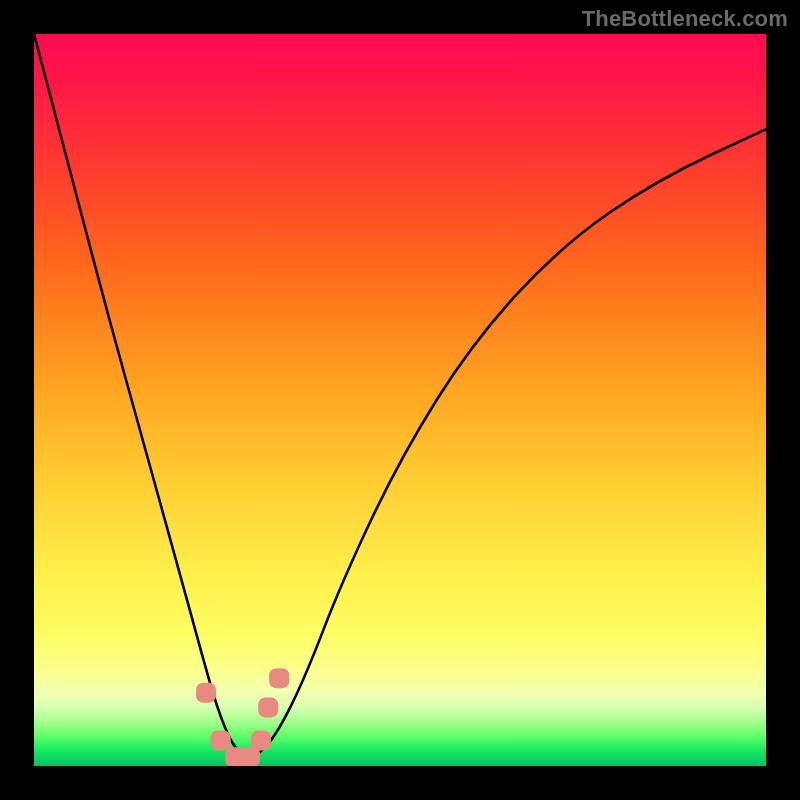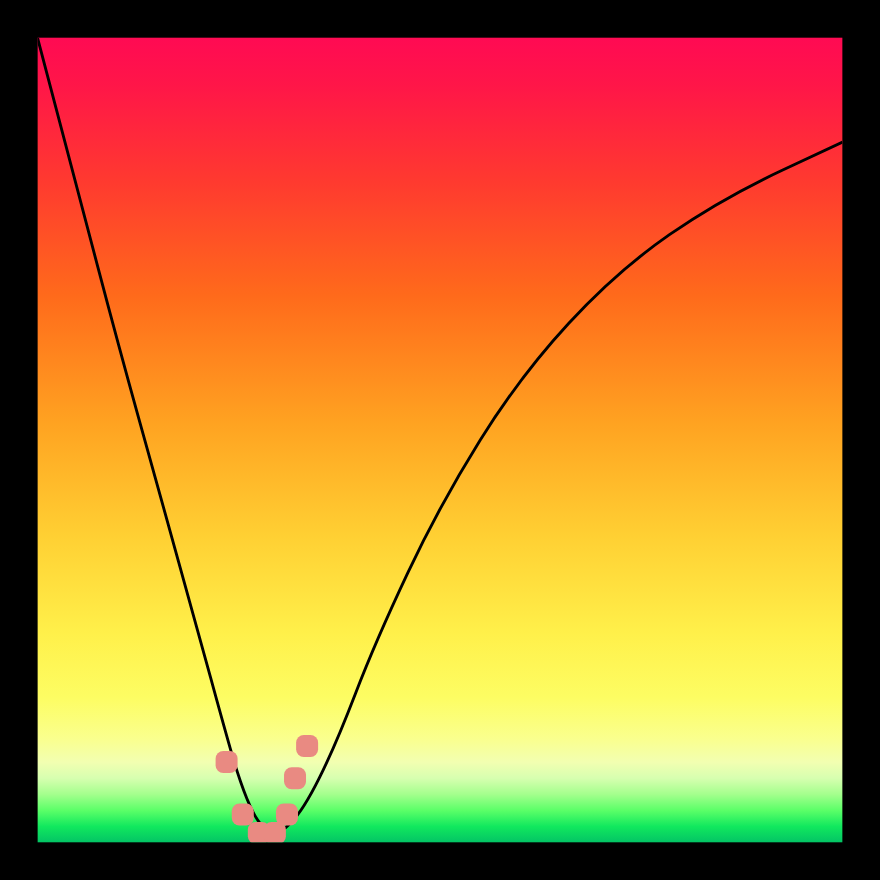--- a/index.html
+++ b/index.html
@@ -52,20 +52,21 @@
     font-size: 22px;
     font-weight: 600;
     color: #6a6a6a;
     letter-spacing: 0.2px;
   }
 </style>
 </head>
 <body>
 
 <div class="frame">
+  <div class="watermark">TheBottleneck.com</div>
 
   <div class="plot-area">
     <div class="gradient-bg"></div>
 
     <svg class="curve-svg" viewBox="0 0 732 732" preserveAspectRatio="none">
       <path id="curve-path" fill="none" stroke="#000000" stroke-width="2.6" d="M 0.0 0.0 Q 36.6 139.1 54.9 208.6 Q 73.2 278.2 91.5 344.0 Q 109.8 409.9 128.1 475.8 Q 146.4 541.7 157.4 581.9 Q 168.4 622.2 175.7 647.8 Q 183.0 673.4 190.3 691.7 Q 197.6 710.0 205.0 717.4 Q 212.3 724.7 215.9 724.7 Q 219.6 724.7 230.6 713.7 Q 241.6 702.7 256.2 673.4 Q 270.8 644.2 289.1 596.6 Q 307.4 549.0 336.7 486.8 Q 366.0 424.6 402.6 366.0 Q 439.2 307.4 483.1 259.9 Q 527.0 212.3 574.6 179.3 Q 622.2 146.4 677.1 120.8 T 732.0 95.2"></path>
       <g id="marker-group">
           <rect x="162.0" y="648.8" width="20" height="20" rx="7" ry="7" fill="#e98a82"></rect>
           <rect x="176.7" y="696.4" width="20" height="20" rx="7" ry="7" fill="#e98a82"></rect>
           <rect x="191.3" y="713.2" width="20" height="20" rx="7" ry="7" fill="#e98a82"></rect>

